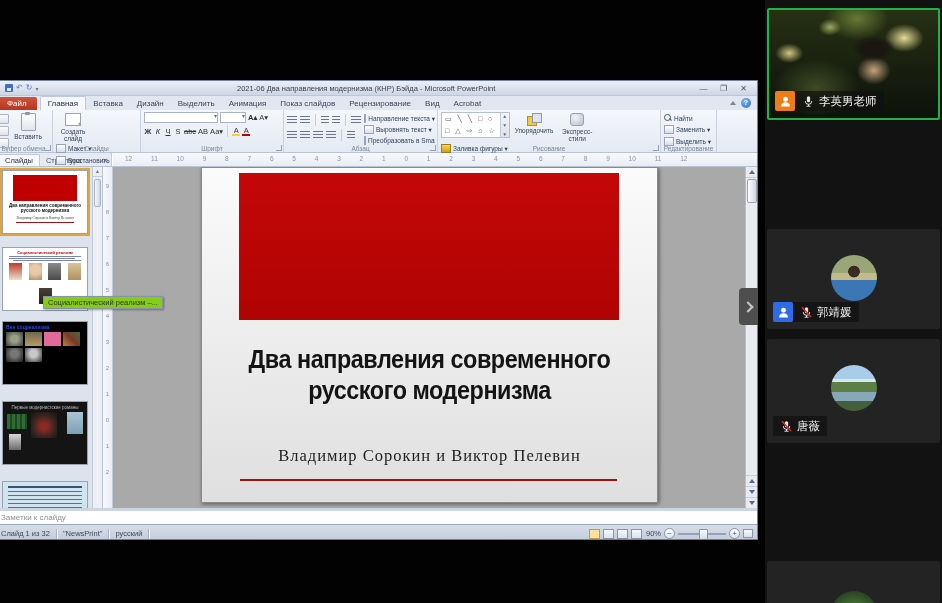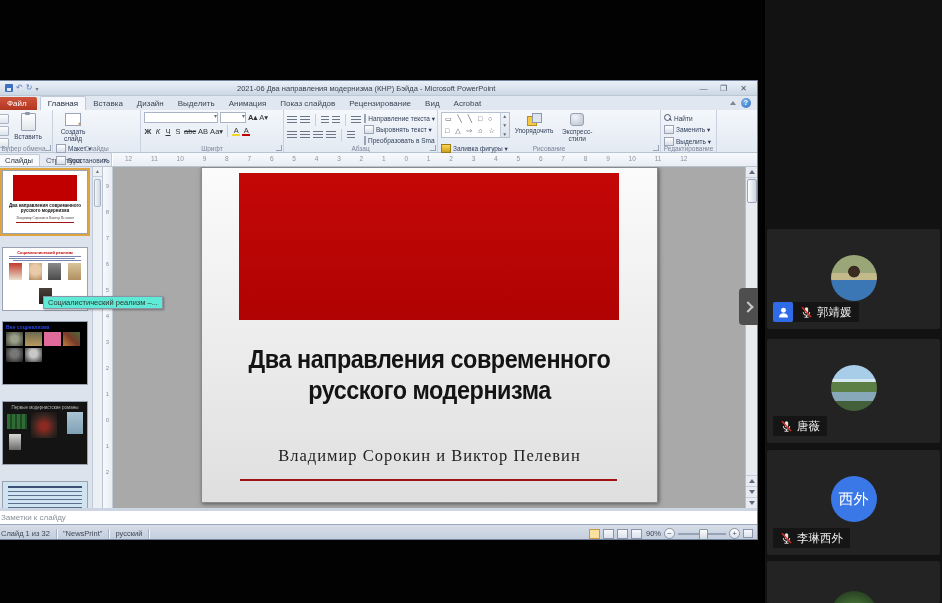--- a/index.html
+++ b/index.html
@@ -158,21 +158,21 @@
   .sright{position:absolute;right:4px;display:flex;align-items:center;gap:3px;}
   .vi{width:11px;height:10px;border:1px solid #8a94a6;background:linear-gradient(#f6f8fb,#dbe2ec);box-sizing:border-box;}
   .vi.on{background:#fbe1a0;border-color:#c89646;}
   .ztext{min-width:16px;text-align:right;}
   .zbtn{width:11px;height:11px;border-radius:50%;border:1px solid #8a94a6;background:linear-gradient(#fff,#dde3ec);
         text-align:center;line-height:9px;font-size:8px;color:#4a5568;box-sizing:border-box;}
   .ztrack{width:48px;height:2px;background:#97a2b4;position:relative;}
   .zthumb{position:absolute;left:21px;top:-4px;width:7px;height:10px;background:linear-gradient(#fefefe,#cfd6e0);border:1px solid #8a94a6;border-radius:1px;}
   .fit{width:10px;height:9px;border:1px solid #8a94a6;background:linear-gradient(#f6f8fb,#dbe2ec);box-sizing:border-box;}
 
-  .tooltip{position:absolute;left:48px;top:215px;background:#5eead4;border:1px solid #8a94a6;
+  .tooltip{position:absolute;left:48px;top:215px;background:#84cc16;border:1px solid #8a94a6;
            box-shadow:1px 1px 2px rgba(0,0,0,.35);font-size:7.5px;color:#333;padding:1px 4px;white-space:nowrap;z-index:60;}
 
   
   .sidetoggle{position:absolute;left:739px;top:288px;width:19px;height:37px;background:#4e4e4e;
               border-radius:4px 0 0 4px;display:flex;align-items:center;justify-content:center;}
   .chev{width:6px;height:6px;border-top:2px solid #c9c9c9;border-right:2px solid #c9c9c9;transform:rotate(45deg);margin-right:2px;}
 
   
   .panel{position:absolute;left:765px;top:0;width:177px;height:603px;background:#121212;}
   .tile{position:absolute;left:2px;width:173px;height:100px;background:#232323;border-radius:2px;overflow:hidden;}
@@ -552,20 +552,38 @@
       <div class="tooltip">Социалистический реализм –...</div>
     </div>
 
     <div class="sidetoggle">
       <span class="chev"></span>
     </div>
   </div>
 
   <div class="panel">
 
+    <div class="tile active" style="top:8px;height:112px;">
+      <div class="vid v1"></div>
+      <div class="badge host">
+        <svg width="13" height="13" viewBox="0 0 16 16">
+            <circle cx="8" cy="5.2" r="3" fill="#fff"></circle>
+            <path d="M2.5 14c0-3.2 2.5-5 5.5-5s5.5 1.8 5.5 5z" fill="#fff"></path>
+          </svg>
+      </div>
+      <div class="namebar">
+        <svg width="13" height="13" viewBox="0 0 16 16">
+            <rect x="6" y="1.5" width="4" height="7.5" rx="2" fill="#e8e8e8"></rect>
+            <path d="M4 7.5a4 4 0 0 0 8 0" stroke="#e8e8e8" stroke-width="1.2" fill="none"></path>
+            <line x1="8" y1="11.5" x2="8" y2="13.5" stroke="#e8e8e8" stroke-width="1.2"></line>
+            <line x1="5.5" y1="13.8" x2="10.5" y2="13.8" stroke="#e8e8e8" stroke-width="1.2"></line>
+          </svg>
+        <span>李英男老师</span>
+      </div>
+    </div>
 
 
     <div class="tile" style="top:339px;height:104px;">
       <div class="avatar av4"></div>
       <div class="namebar noicon">
         <svg width="13" height="13" viewBox="0 0 16 16">
             <rect x="6" y="1.5" width="4" height="7.5" rx="2" fill="#e8e8e8"></rect>
             <path d="M4 7.5a4 4 0 0 0 8 0" stroke="#e8e8e8" stroke-width="1.2" fill="none"></path>
             <line x1="8" y1="11.5" x2="8" y2="13.5" stroke="#e8e8e8" stroke-width="1.2"></line>
             <line x1="5.5" y1="13.8" x2="10.5" y2="13.8" stroke="#e8e8e8" stroke-width="1.2"></line>
@@ -588,34 +606,19 @@
             <rect x="6" y="1.5" width="4" height="7.5" rx="2" fill="#e8e8e8"></rect>
             <path d="M4 7.5a4 4 0 0 0 8 0" stroke="#e8e8e8" stroke-width="1.2" fill="none"></path>
             <line x1="8" y1="11.5" x2="8" y2="13.5" stroke="#e8e8e8" stroke-width="1.2"></line>
             <line x1="5.5" y1="13.8" x2="10.5" y2="13.8" stroke="#e8e8e8" stroke-width="1.2"></line>
             <line x1="2.5" y1="1.5" x2="13.5" y2="13.5" stroke="#d93026" stroke-width="1.8"></line>
           </svg>
         <span>郭靖媛</span>
       </div>
     </div>
 
-    <div class="tile" style="top:450px;height:105px;">
-      <div class="avatar av5">
-        <span>西外</span>
-      </div>
-      <div class="namebar noicon">
-        <svg width="13" height="13" viewBox="0 0 16 16">
-            <rect x="6" y="1.5" width="4" height="7.5" rx="2" fill="#e8e8e8"></rect>
-            <path d="M4 7.5a4 4 0 0 0 8 0" stroke="#e8e8e8" stroke-width="1.2" fill="none"></path>
-            <line x1="8" y1="11.5" x2="8" y2="13.5" stroke="#e8e8e8" stroke-width="1.2"></line>
-            <line x1="5.5" y1="13.8" x2="10.5" y2="13.8" stroke="#e8e8e8" stroke-width="1.2"></line>
-            <line x1="2.5" y1="1.5" x2="13.5" y2="13.5" stroke="#d93026" stroke-width="1.8"></line>
-          </svg>
-        <span>李琳西外</span>
-      </div>
-    </div>
 
     <div class="tile" style="top:561px;height:42px;">
       <div class="avatar av6" style="top:30px;"></div>
     </div>
   </div>
 
 </div>
 
 </body></html>

